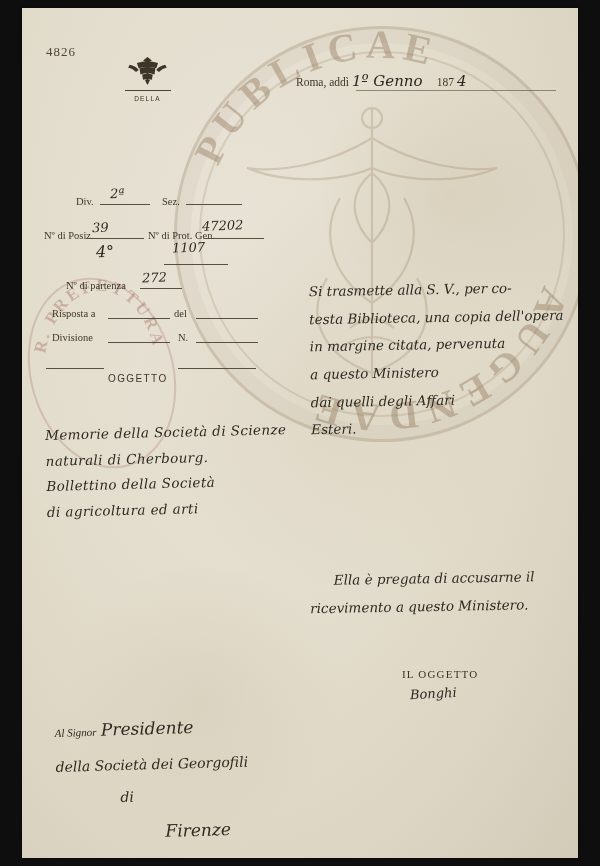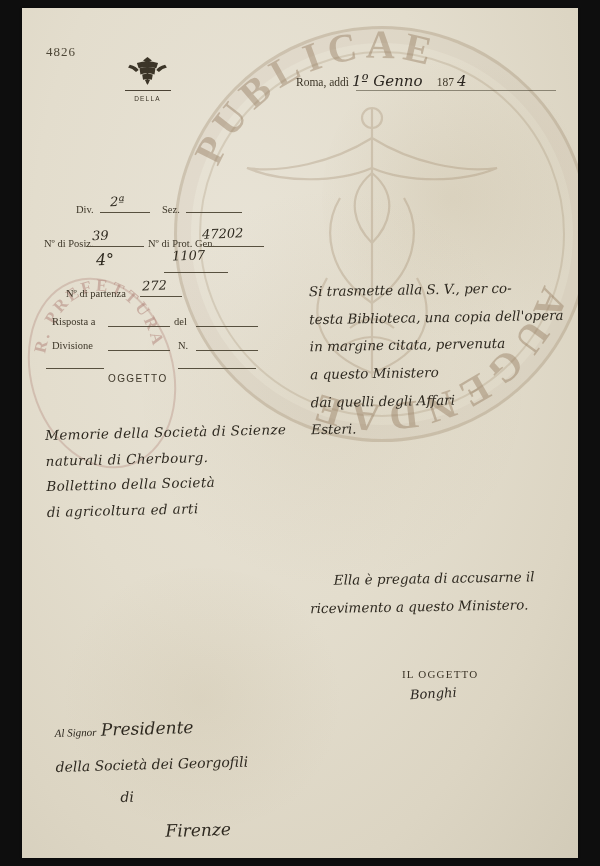--- a/index.html
+++ b/index.html
@@ -136,21 +136,21 @@
     font-weight: bold;
     font-size: 19px;
     letter-spacing: 0.6px;
     margin-top: 1px;
   }
 
   
   .form {
     position: absolute;
     left: 22px;
-    top: 192px;
+    top: 184px;
     width: 225px;
     color: #3d3628;
     font-family: "Liberation Serif", serif;
     font-size: 10.5px;
   }
   .frow {
     position: relative;
     height: 22px;
   }
   .lbl { position: absolute; white-space: nowrap; }

